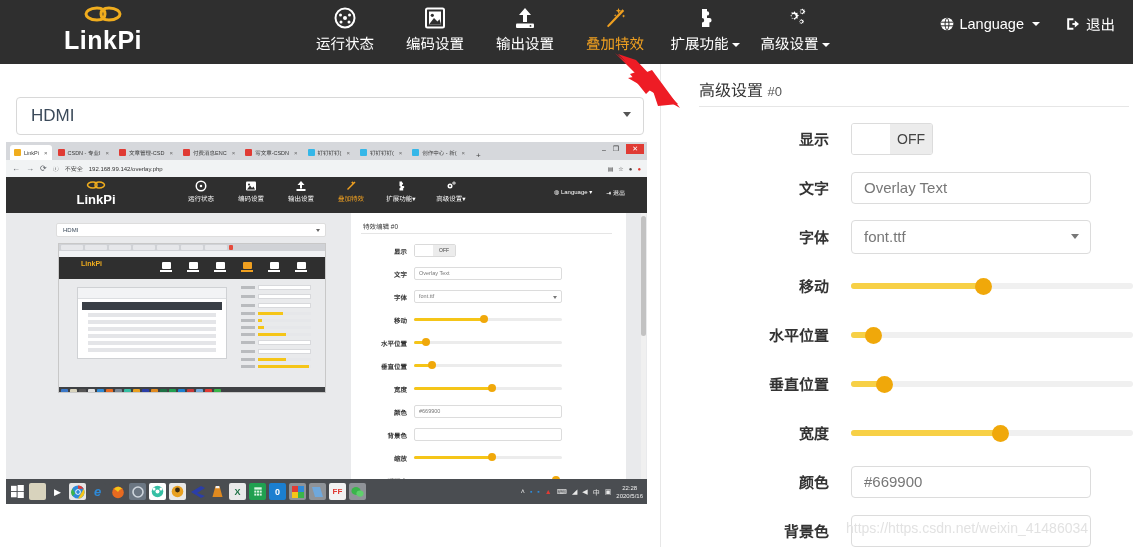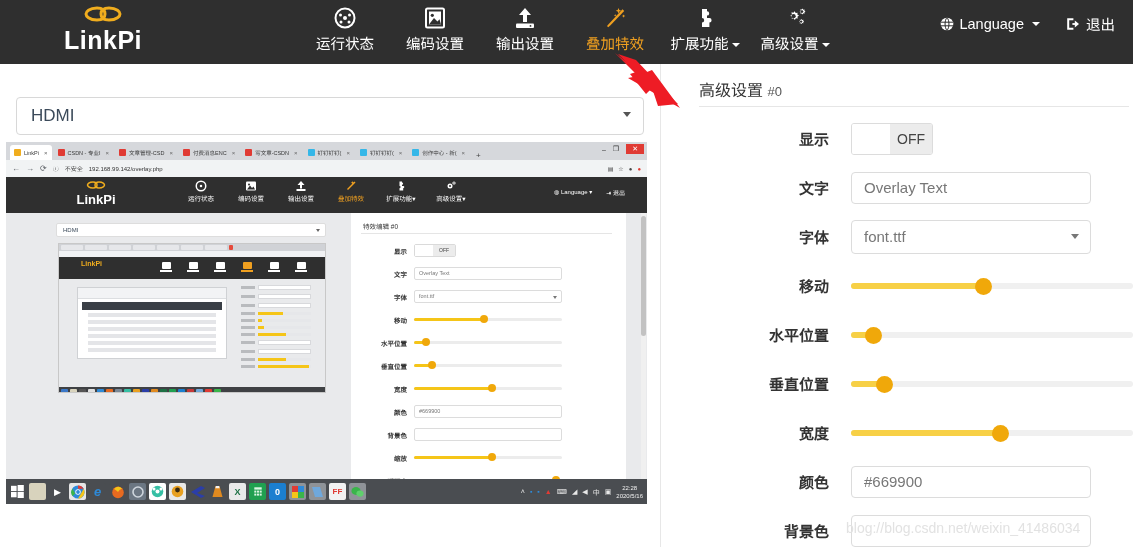--- a/index.html
+++ b/index.html
@@ -1255,13 +1255,13 @@
     <div class="frow">
       <div class="lbl">背景色</div>
       <div class="fld">
         <div class="tinput"></div>
       </div>
     </div>
 
   </div>
 </div>
 
-<div class="watermark">blog://blog.csdn.net/weixin_41486034</div>
+<div class="watermark">https://https.csdn.net/weixin_41486034</div>
 
 </body></html>

